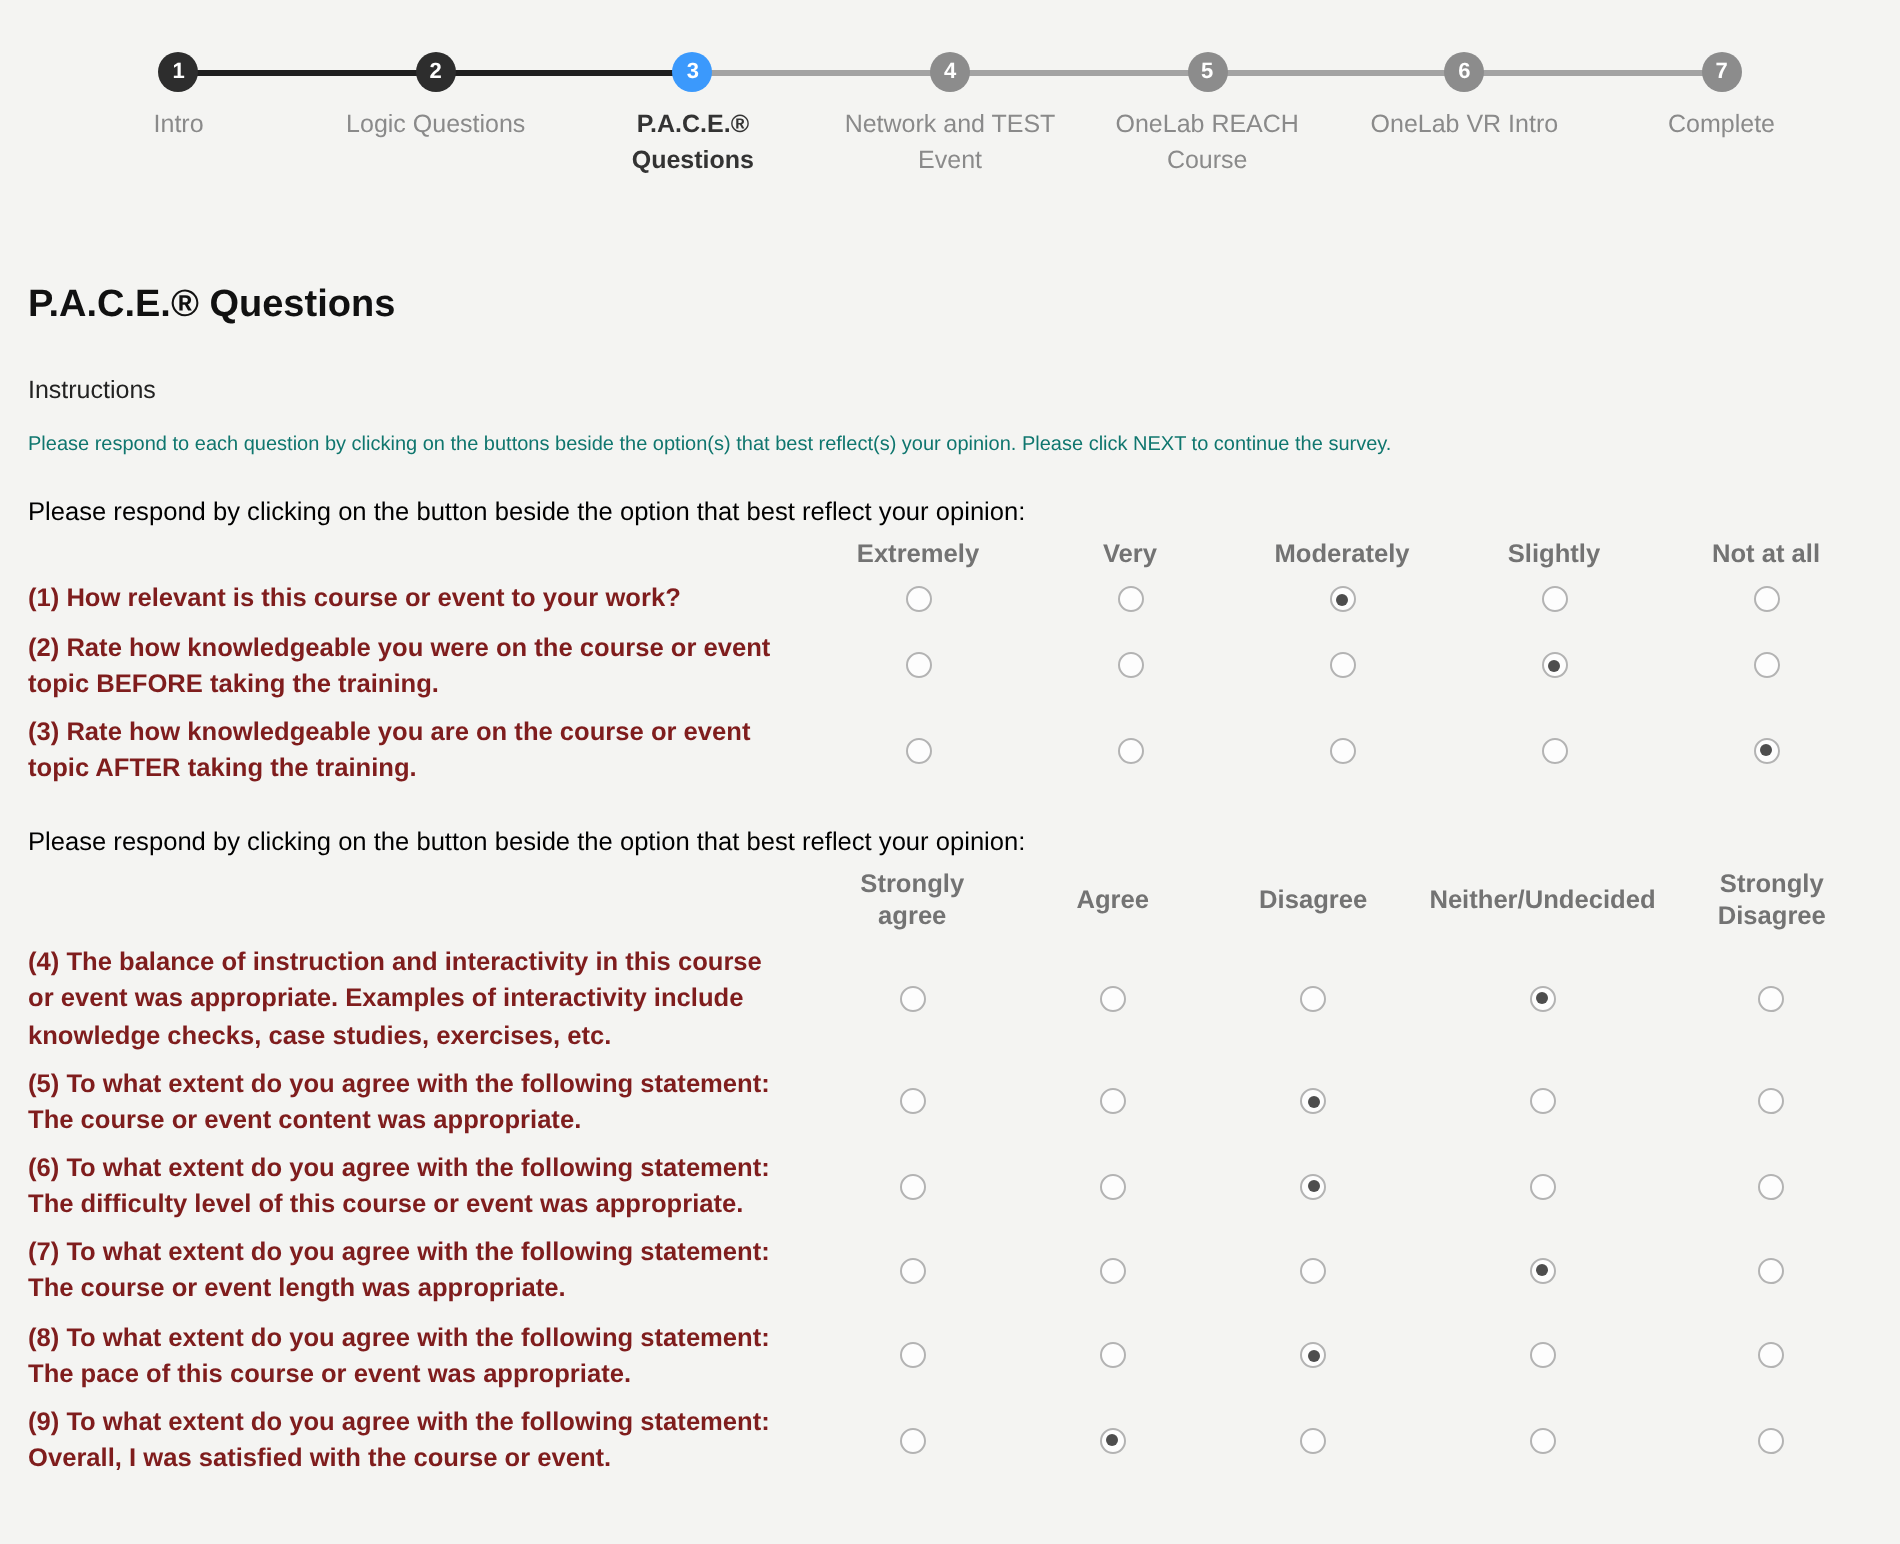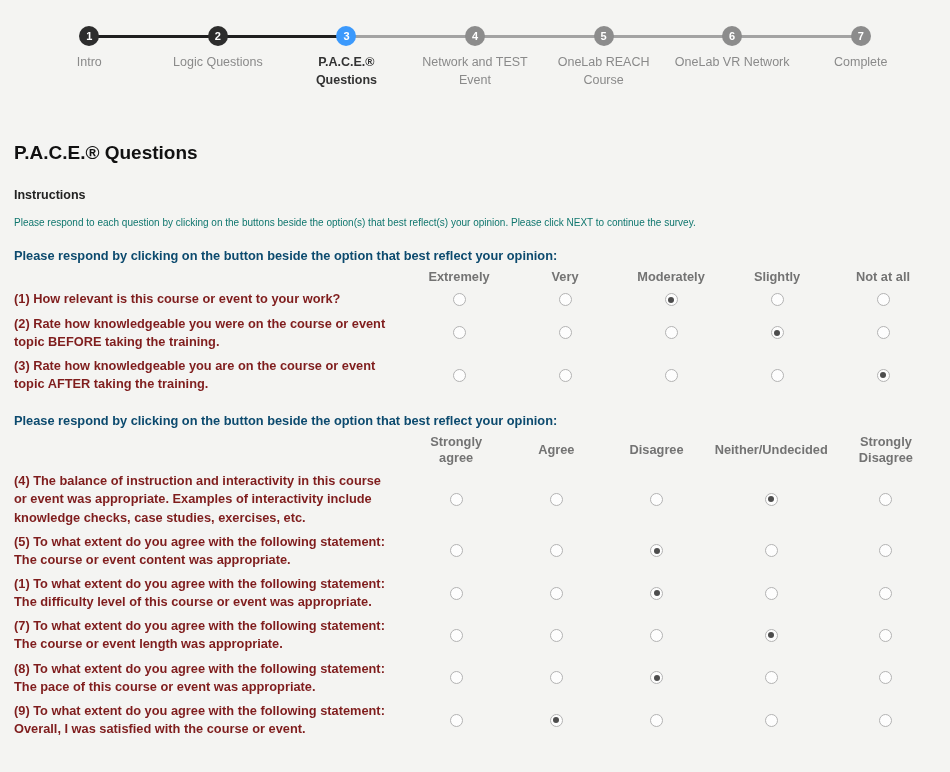--- a/index.html
+++ b/index.html
@@ -26,23 +26,23 @@
   .dot.active{background:#3b99fc;}
   .dot.future{background:#8c8c8c;}
   .step-label{
     margin-top:8px;font-size:12.5px;line-height:1.42;
     color:#8a8a8a;text-align:center;max-width:120px;
   }
   .step-label.active{color:#333;font-weight:bold;}
   
   .content{padding:0 14px;}
   .page-title{font-size:19px;font-weight:bold;color:#111;margin:30px 0 0;}
-  .instructions-label{font-size:12.5px;font-weight:bold;color:#222;margin-top:24px;}
+  .instructions-label{font-size:12.5px;font-weight:normal;color:#222;margin-top:24px;}
   .instructions-text{font-size:10px;color:#0f766e;line-height:1.55;margin-top:13px;max-width:922px;}
-  .matrix-prompt{font-size:12.8px;font-weight:bold;color:#0c4a6e;margin-top:17px;}
+  .matrix-prompt{font-size:12.8px;font-weight:normal;color:#000000;margin-top:17px;}
   
   .matrix{display:grid;grid-template-columns:392px repeat(5,1fr);margin-top:2px;}
   .mhead{
     font-size:12.8px;font-weight:bold;color:#737373;text-align:center;
     display:flex;align-items:center;justify-content:center;
     padding:4px 8px 3px;line-height:1.25;
   }
   .qtext{
     font-size:12.8px;font-weight:bold;color:#7f1d1d;line-height:1.42;
     padding:3px 10px 3px 0;
@@ -86,21 +86,21 @@
       <div class="step">
         <div class="dot future">4</div>
         <div class="step-label future">Network and TEST Event</div>
       </div>
       <div class="step">
         <div class="dot future">5</div>
         <div class="step-label future">OneLab REACH Course</div>
       </div>
       <div class="step">
         <div class="dot future">6</div>
-        <div class="step-label future">OneLab VR Network</div>
+        <div class="step-label future">OneLab VR Intro</div>
       </div>
       <div class="step">
         <div class="dot future">7</div>
         <div class="step-label future">Complete</div>
       </div>
     </div>
 </div>
 
 <div class="content">
   <div class="page-title">P.A.C.E.® Questions</div>
@@ -198,21 +198,21 @@
       </div>
       <div class="opt">
         <span class="radio selected"></span>
       </div>
       <div class="opt">
         <span class="radio"></span>
       </div>
       <div class="opt">
         <span class="radio"></span>
       </div>
-      <div class="qtext">(1) To what extent do you agree with the following statement: The difficulty level of this course or event was appropriate.</div>
+      <div class="qtext">(6) To what extent do you agree with the following statement: The difficulty level of this course or event was appropriate.</div>
       <div class="opt">
         <span class="radio"></span>
       </div>
       <div class="opt">
         <span class="radio"></span>
       </div>
       <div class="opt">
         <span class="radio selected"></span>
       </div>
       <div class="opt">

